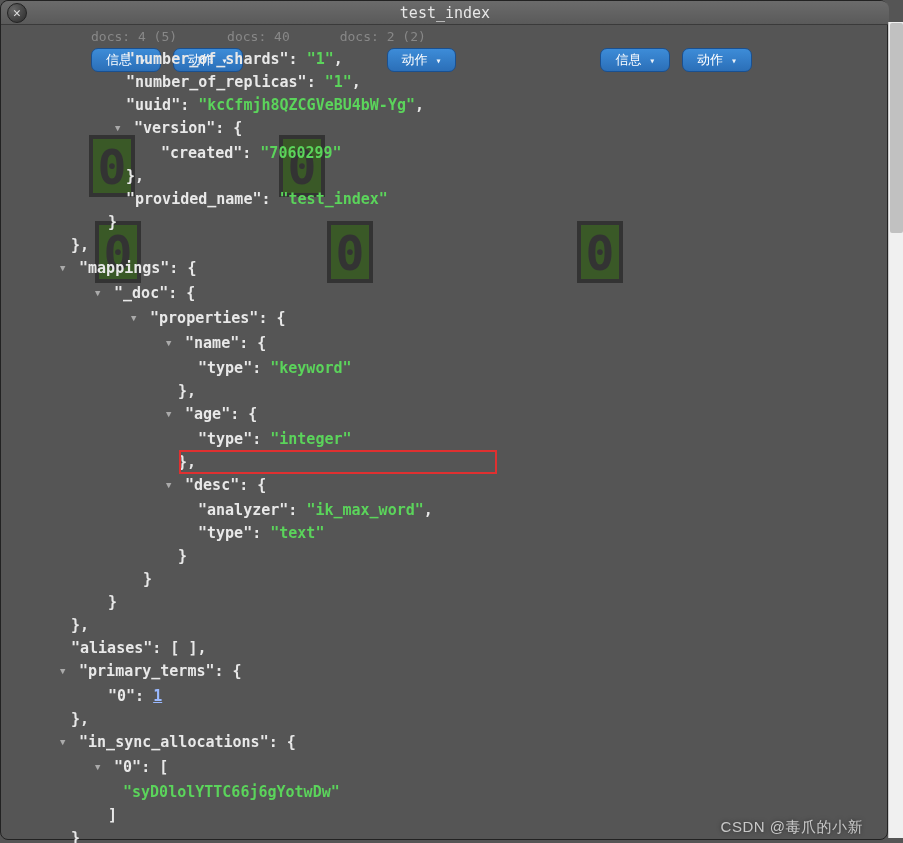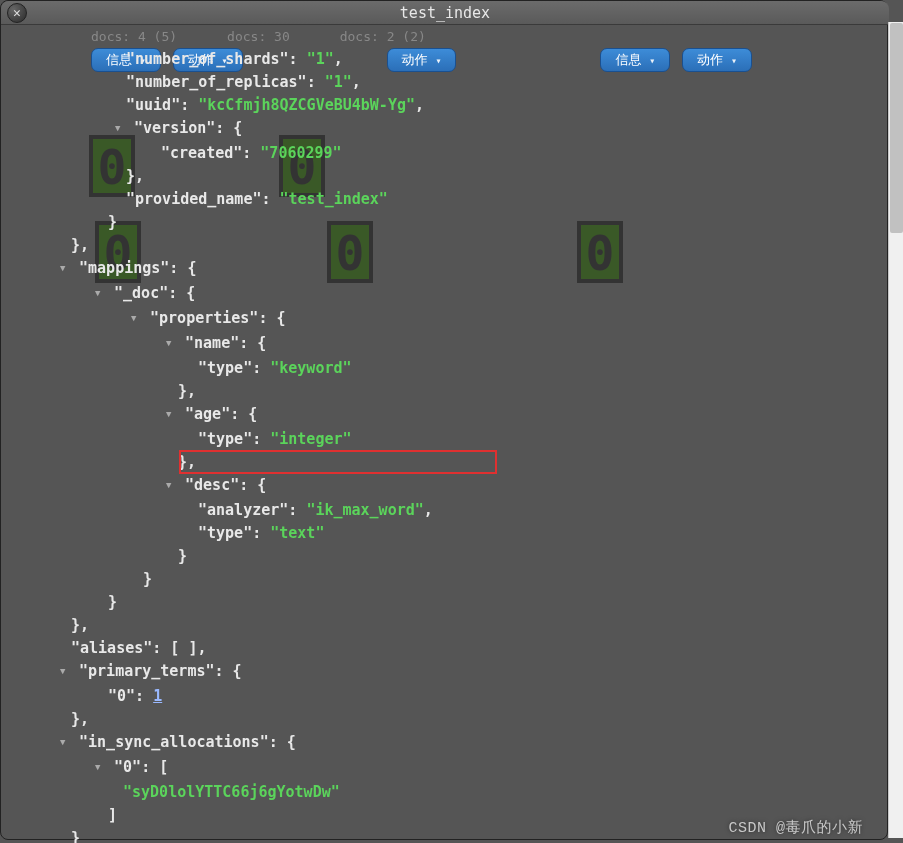--- a/index.html
+++ b/index.html
@@ -157,41 +157,41 @@
       position: absolute;
       border: 2px solid #e03030;
       pointer-events: none;
     }
     .watermark {
       position: absolute;
       bottom: 6px;
       right: 40px;
       color: #c8c8c8;
       font-size: 15px;
-      font-family: Liberation Mono, monospace;
+      font-family: Liberation Sans, sans-serif;
       text-shadow: 0 0 4px rgba(0,0,0,.5);
       letter-spacing: .5px;
     }
   </style>
 </head>
 <body>
 
 <div class="modal-frame">
 
   <div class="titlebar">
     <div class="close-btn">✕</div>
     <div class="title-text">test_index</div>
   </div>
 
   <div class="content-area">
 
     <div class="bg-layer">
       <div class="bg-row">
         <span>docs: 4 (5)</span>
-        <span>docs: 30</span>
+        <span>docs: 40</span>
         <span>docs: 2 (2)</span>
       </div>
       <div class="bg-row pill-row" style="gap:140px;">
         <span>
           <span class="pill"><span>信息</span> <span class="chev">▾</span></span>
           <span class="pill"><span>动作</span> <span class="chev">▾</span></span>
         </span>
         <span>
           <span class="pill"><span>动作</span> <span class="chev">▾</span></span>
         </span>

